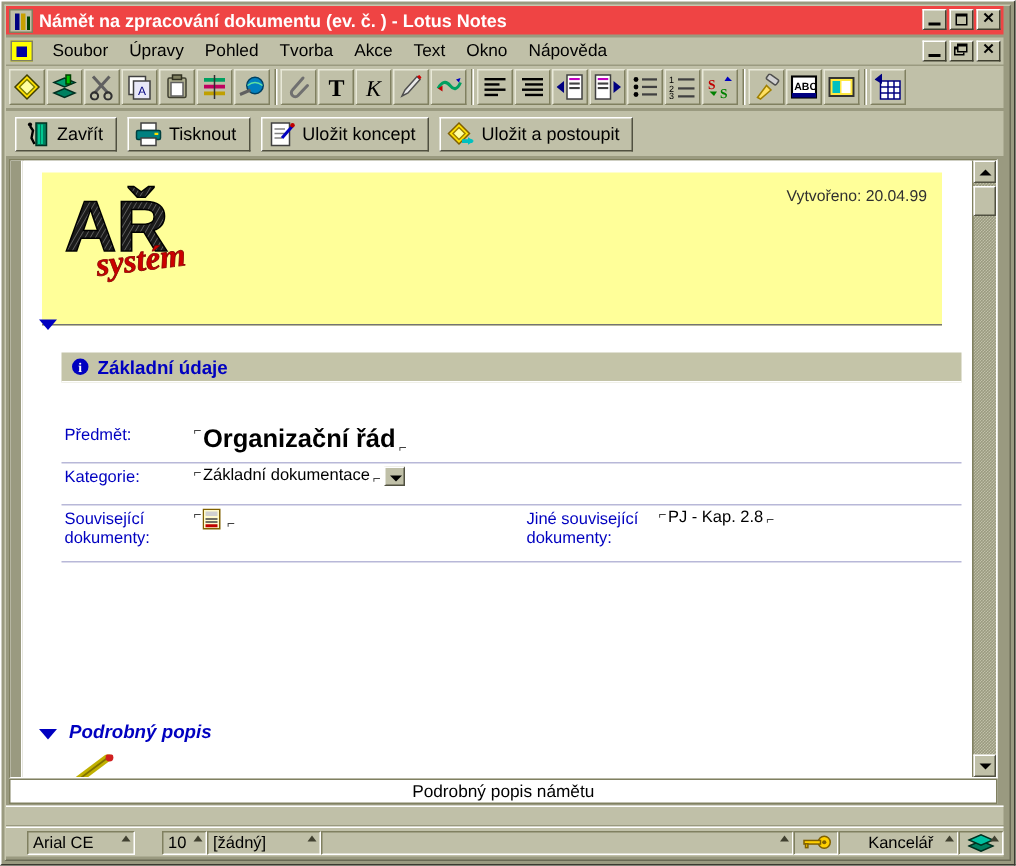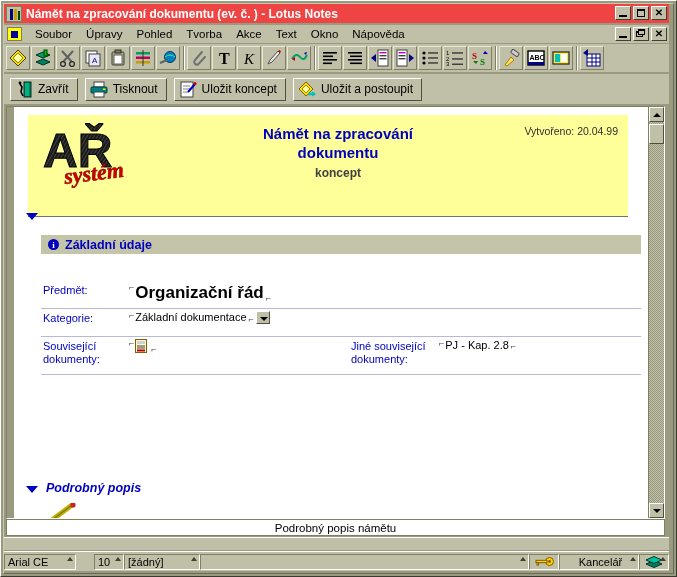--- a/index.html
+++ b/index.html
@@ -335,20 +335,21 @@
   }
 
   
   #status-bar {
     position: absolute; left: 3px; top: 550px;
     width: 665px; height: 20px;
     background: #c0c0a8;
     border-top: 1px solid #ffffff;
     box-sizing: border-box;
     display: flex; align-items: center;
+    padding-left: 14px;
   }
   .sb-cell {
     height: 16px;
     border: 1px solid #808060;
     border-right-color: #ffffff; border-bottom-color: #ffffff;
     box-sizing: border-box;
     display: flex; align-items: center;
     padding-left: 3px;
     font-size: 11px; color: #000000;
     position: relative;
@@ -656,25 +657,20 @@
        <svg id="logo" viewBox="0 0 122 72">
          <defs>
            <pattern id="hatch" width="3" height="3" patternUnits="userSpaceOnUse" patternTransform="rotate(30)">
              <rect width="3" height="3" fill="#1a1a1a"></rect>
              <line x1="0" y1="0" x2="0" y2="3" stroke="#6a6a6a" stroke-width="1"></line>
            </pattern>
          </defs>
          <text x="2" y="48" font-family="Liberation Sans" font-size="48" font-weight="bold" fill="url(#hatch)" stroke="#000" stroke-width="1">AŘ</text>
          <text x="24" y="65" font-family="Liberation Serif" font-size="22" font-style="italic" font-weight="bold" fill="#cc0000" stroke="#800000" stroke-width="0.5" transform="rotate(-7 24 65)">systém</text>
        </svg>
-       <div id="doc-title">
-         <div>Námět na zpracování</div>
-         <div>dokumentu</div>
-       </div>
-       <div id="doc-subtitle">koncept</div>
        <div id="doc-created">Vytvořeno: 20.04.99</div>
      </div>
 
      <div class="twisty" id="twisty-top"></div>
 
      <div id="section-basic">
        <div id="info-badge">i</div>
        <span id="section-basic-label">Základní údaje</span>
      </div>
 

